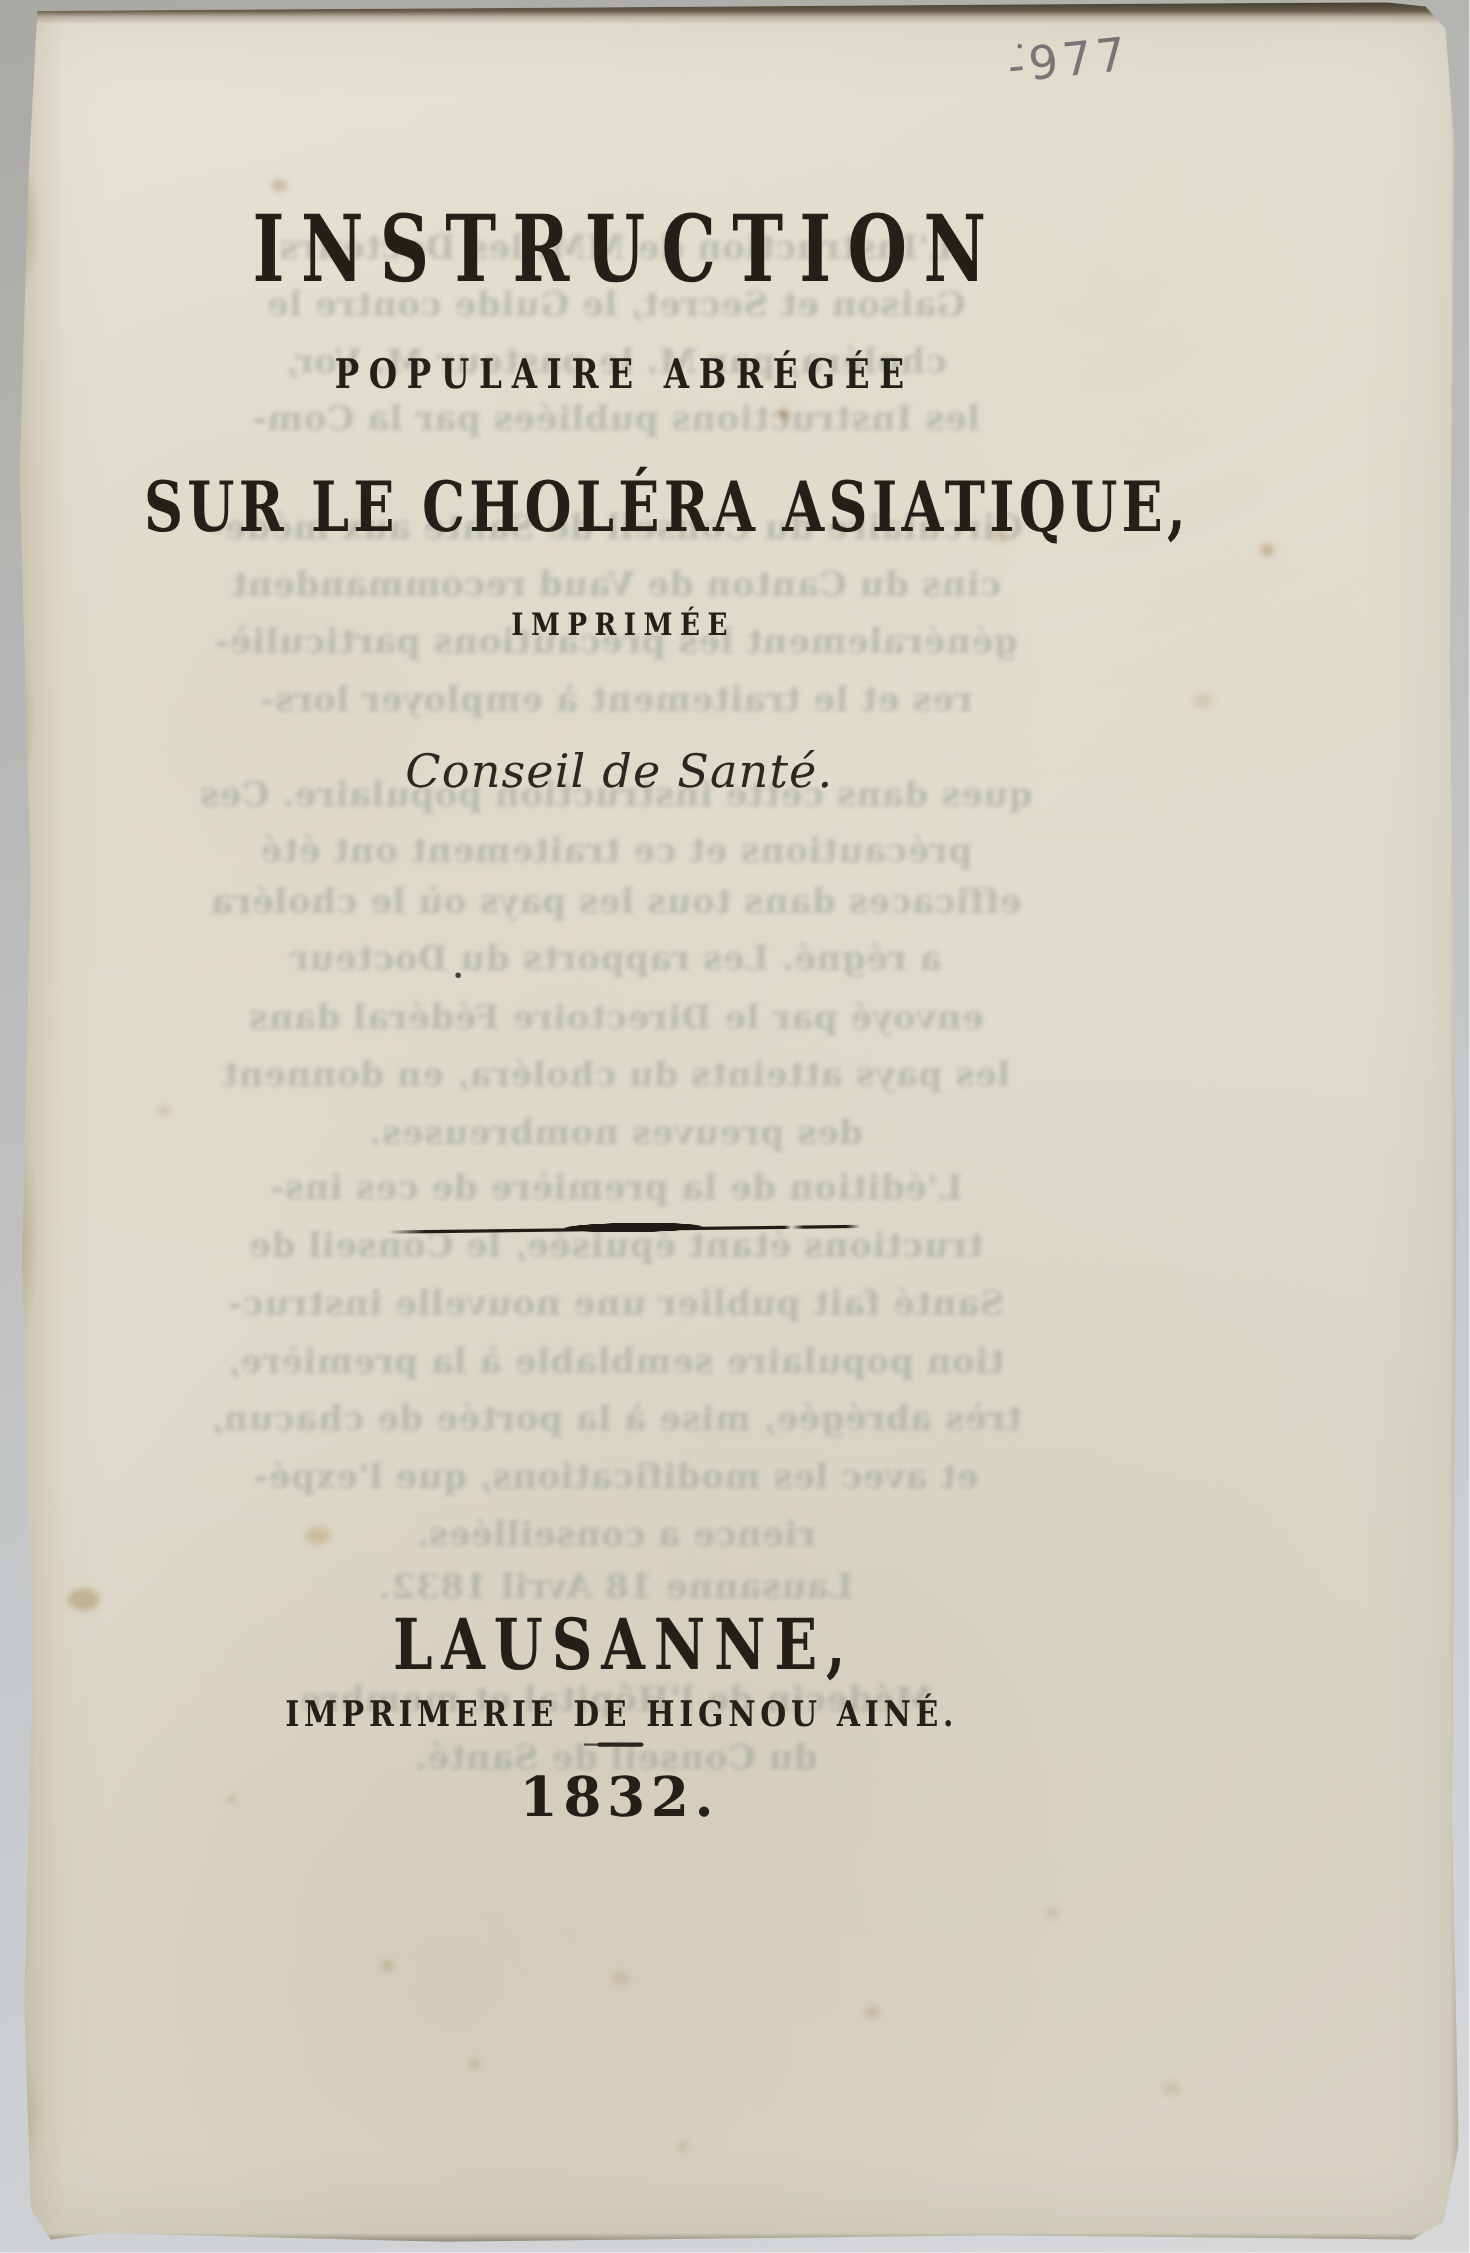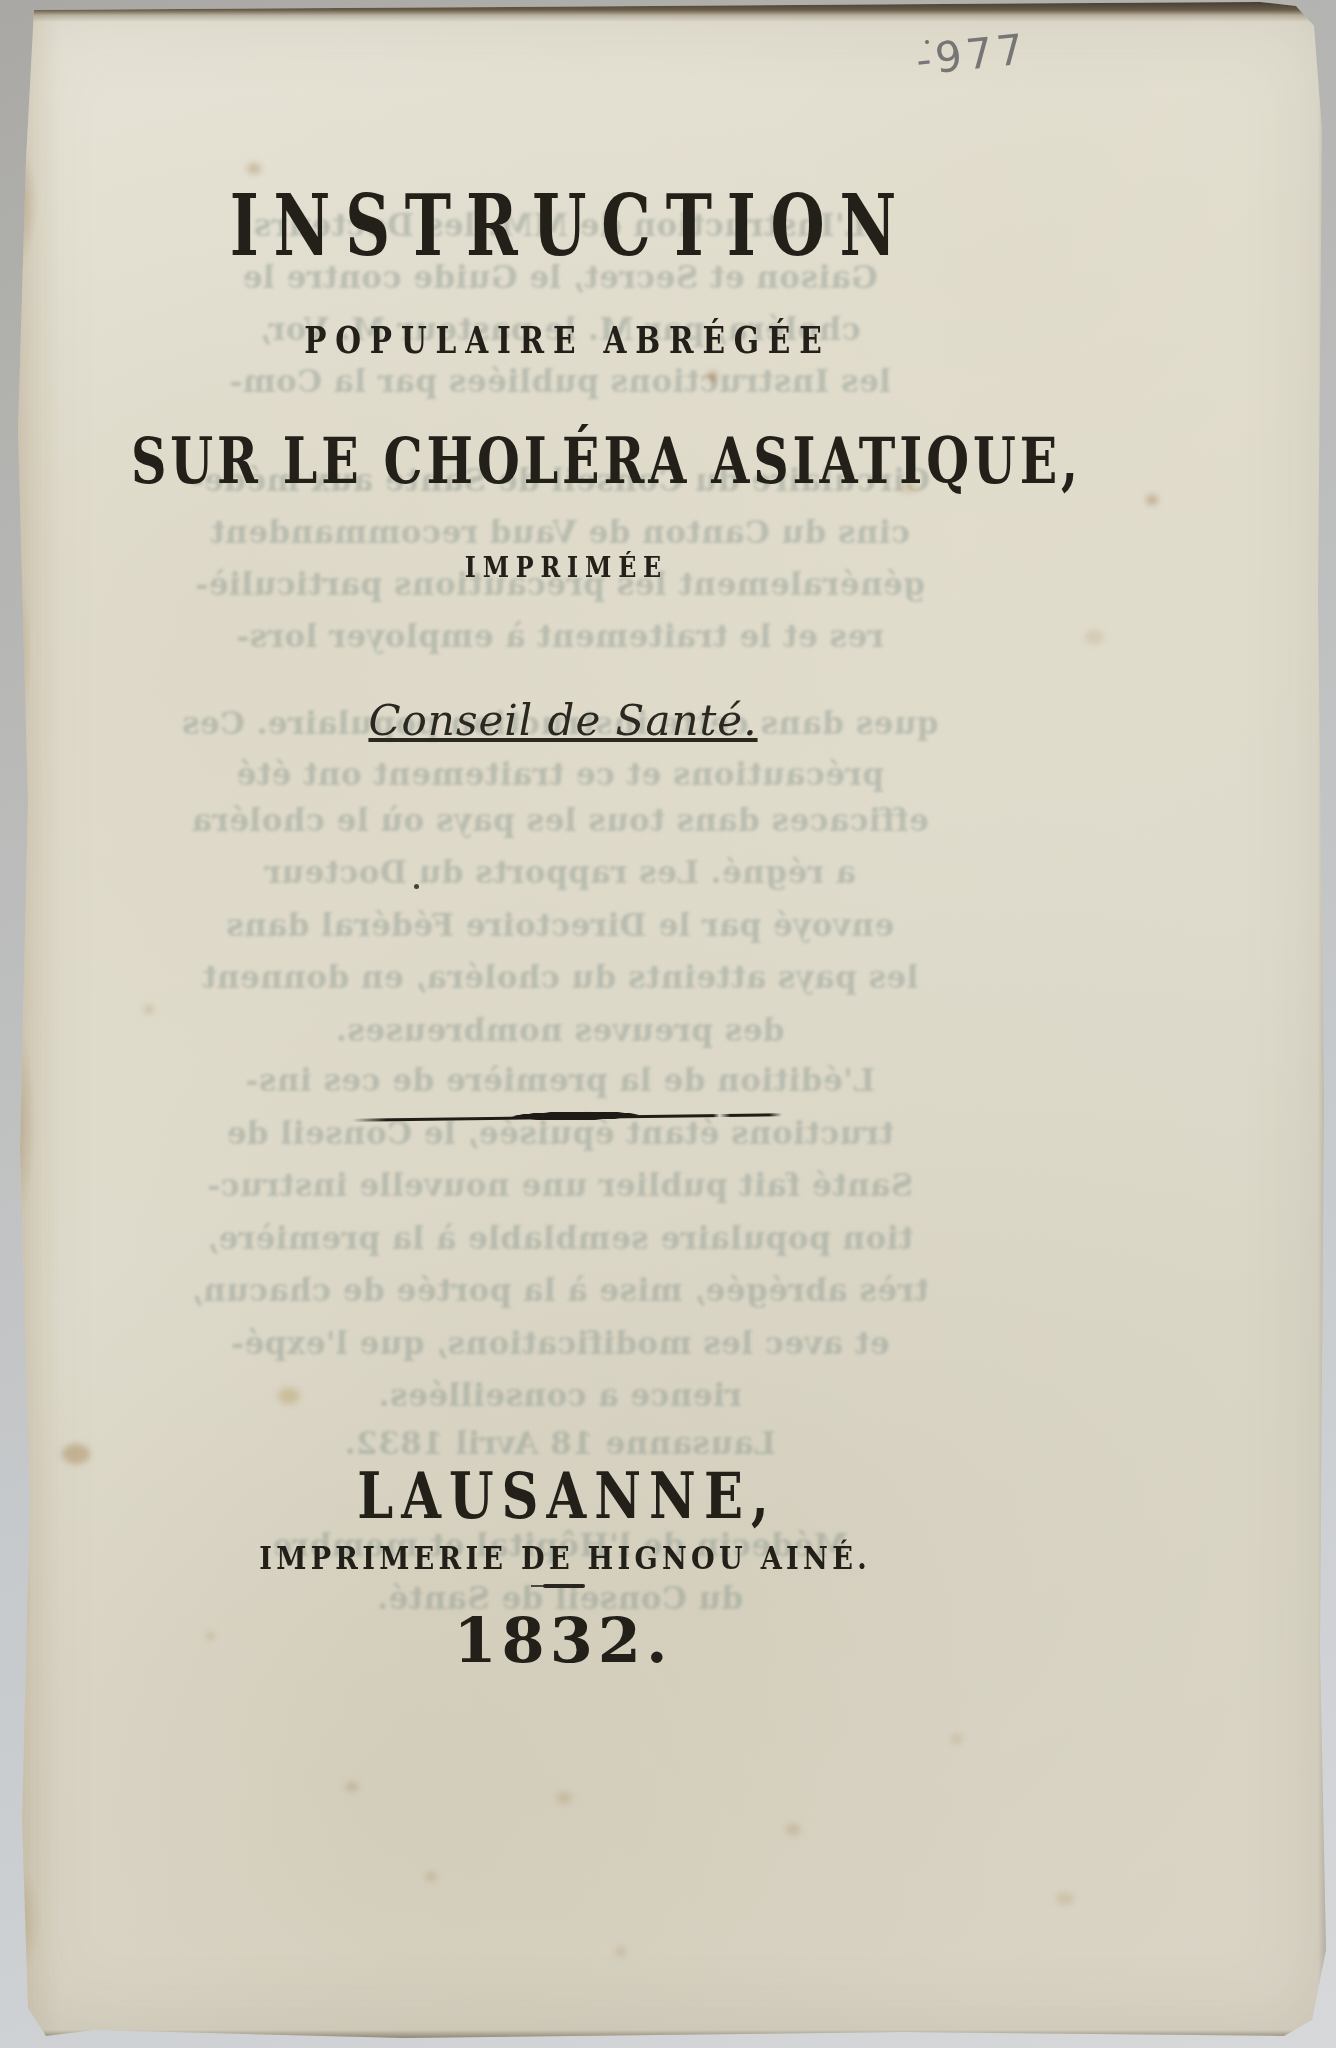--- a/index.html
+++ b/index.html
@@ -49,26 +49,26 @@
   .t-main{top:176px;font-size:84px;font-weight:bold;letter-spacing:20px;padding-left:20px;
     transform:scaleX(.74);}
   .t-sub1{top:318px;font-size:37px;font-weight:bold;letter-spacing:11px;padding-left:11px;
     transform:scaleX(.8);}
   .t-sub2{top:424px;font-size:63px;font-weight:bold;letter-spacing:5px;padding-left:5px;
     transform:scaleX(.78);}
   .t-impr{top:551px;font-size:28px;font-weight:bold;letter-spacing:8px;padding-left:8px;
     transform:scaleX(.85);}
   .t-script{font-style:italic;font-size:42px;letter-spacing:1px;color:#2b2822;}
   .t-script1{top:648px;}
-  .t-script2{top:696px;text-decoration:underline;}
+  .t-script2{top:676px;}
   .t-place{top:1458px;font-size:64px;font-weight:bold;letter-spacing:10px;padding-left:10px;
     transform:scaleX(.8);}
   .t-printer{top:1539px;font-size:32px;font-weight:bold;letter-spacing:5px;padding-left:5px;
     transform:scaleX(.85);}
-  .t-year{top:1604px;font-size:62px;font-weight:bold;letter-spacing:5px;}
+  .t-year{top:1604px;font-size:50px;font-weight:bold;letter-spacing:5px;}
   .pencil{position:absolute;left:912px;top:30px;font-family:"DejaVu Sans",sans-serif;
     font-size:42px;color:var(--pencil);transform:rotate(-6deg);letter-spacing:4px;opacity:.85;}
 
   .swelled-rule{position:absolute;left:348px;top:1108px;width:430px;height:18px;
     transform:rotate(-.7deg);}
   .swelled-rule .bar{position:absolute;left:0;top:8px;width:100%;height:3px;
     background:linear-gradient(to right, transparent 0%, #201d17 8%, #201d17 84%,
       transparent 85.5%, #201d17 88%, #201d17 97%, transparent 100%);}
   .swelled-rule .lens{position:absolute;left:28%;top:1px;width:48%;height:14px;
     background:radial-gradient(ellipse 50% 50% at 50% 50%, #1e1b16 58%, transparent 62%);}

